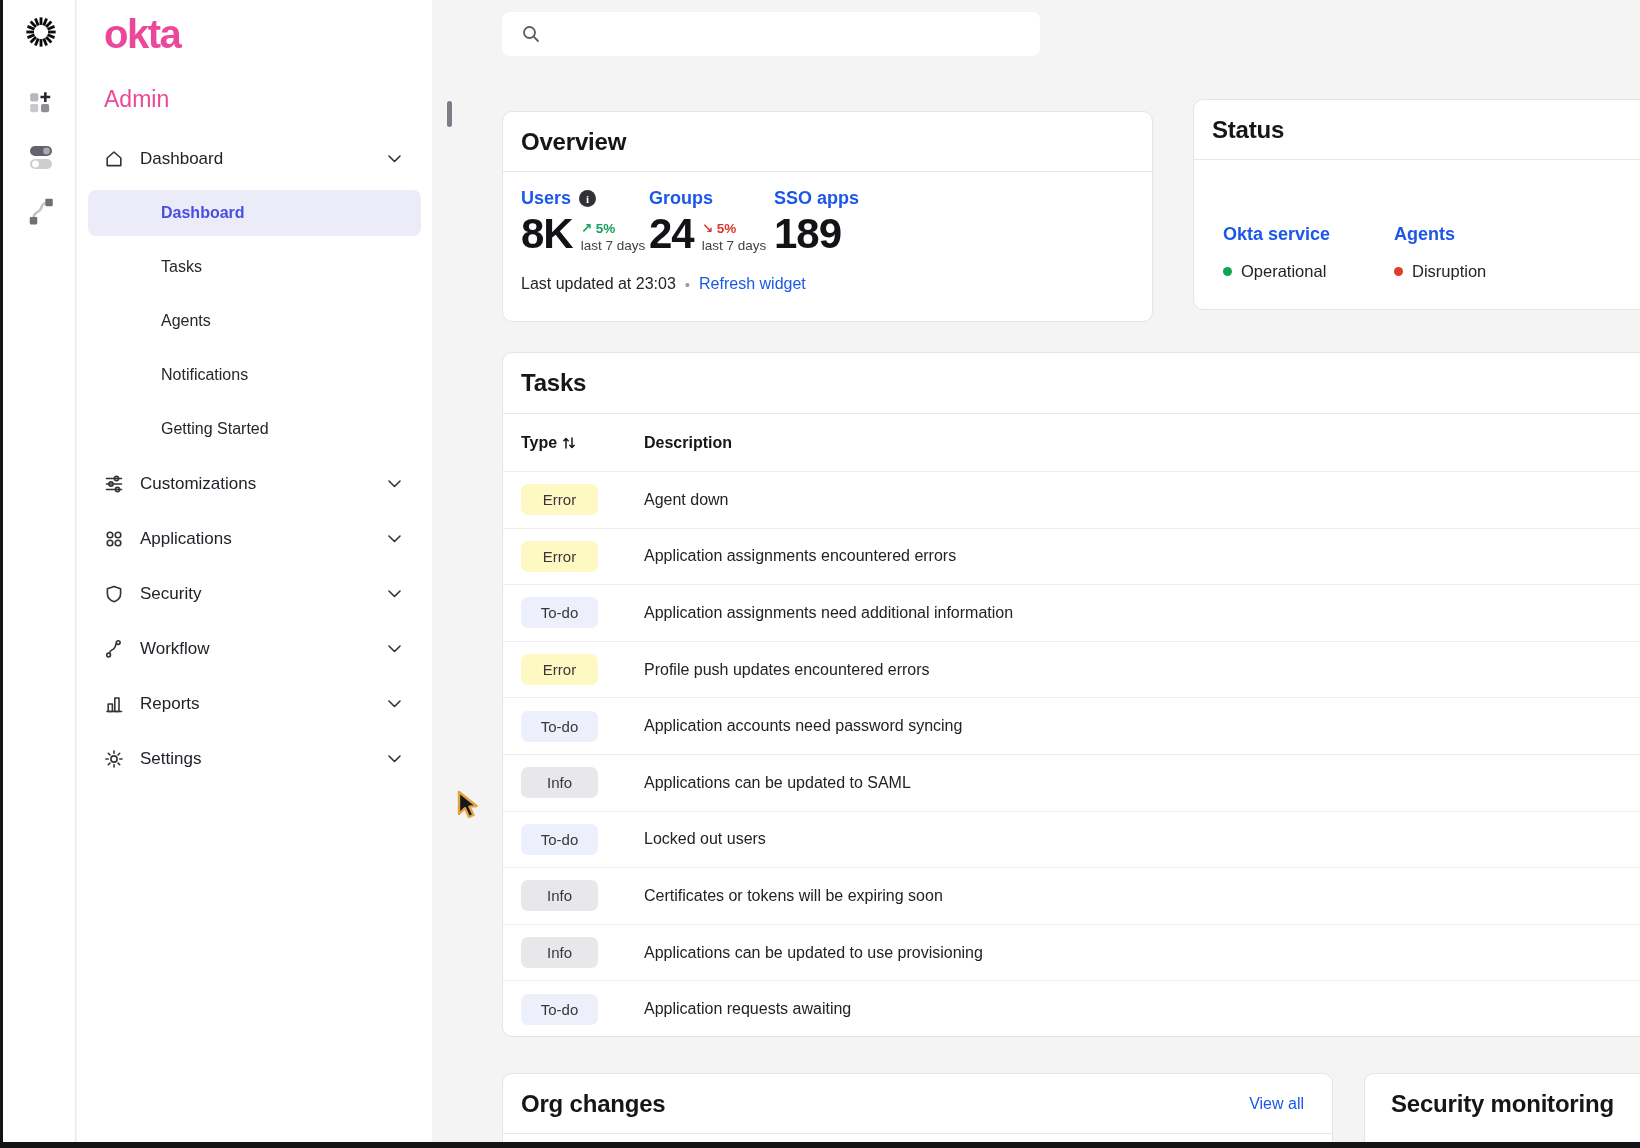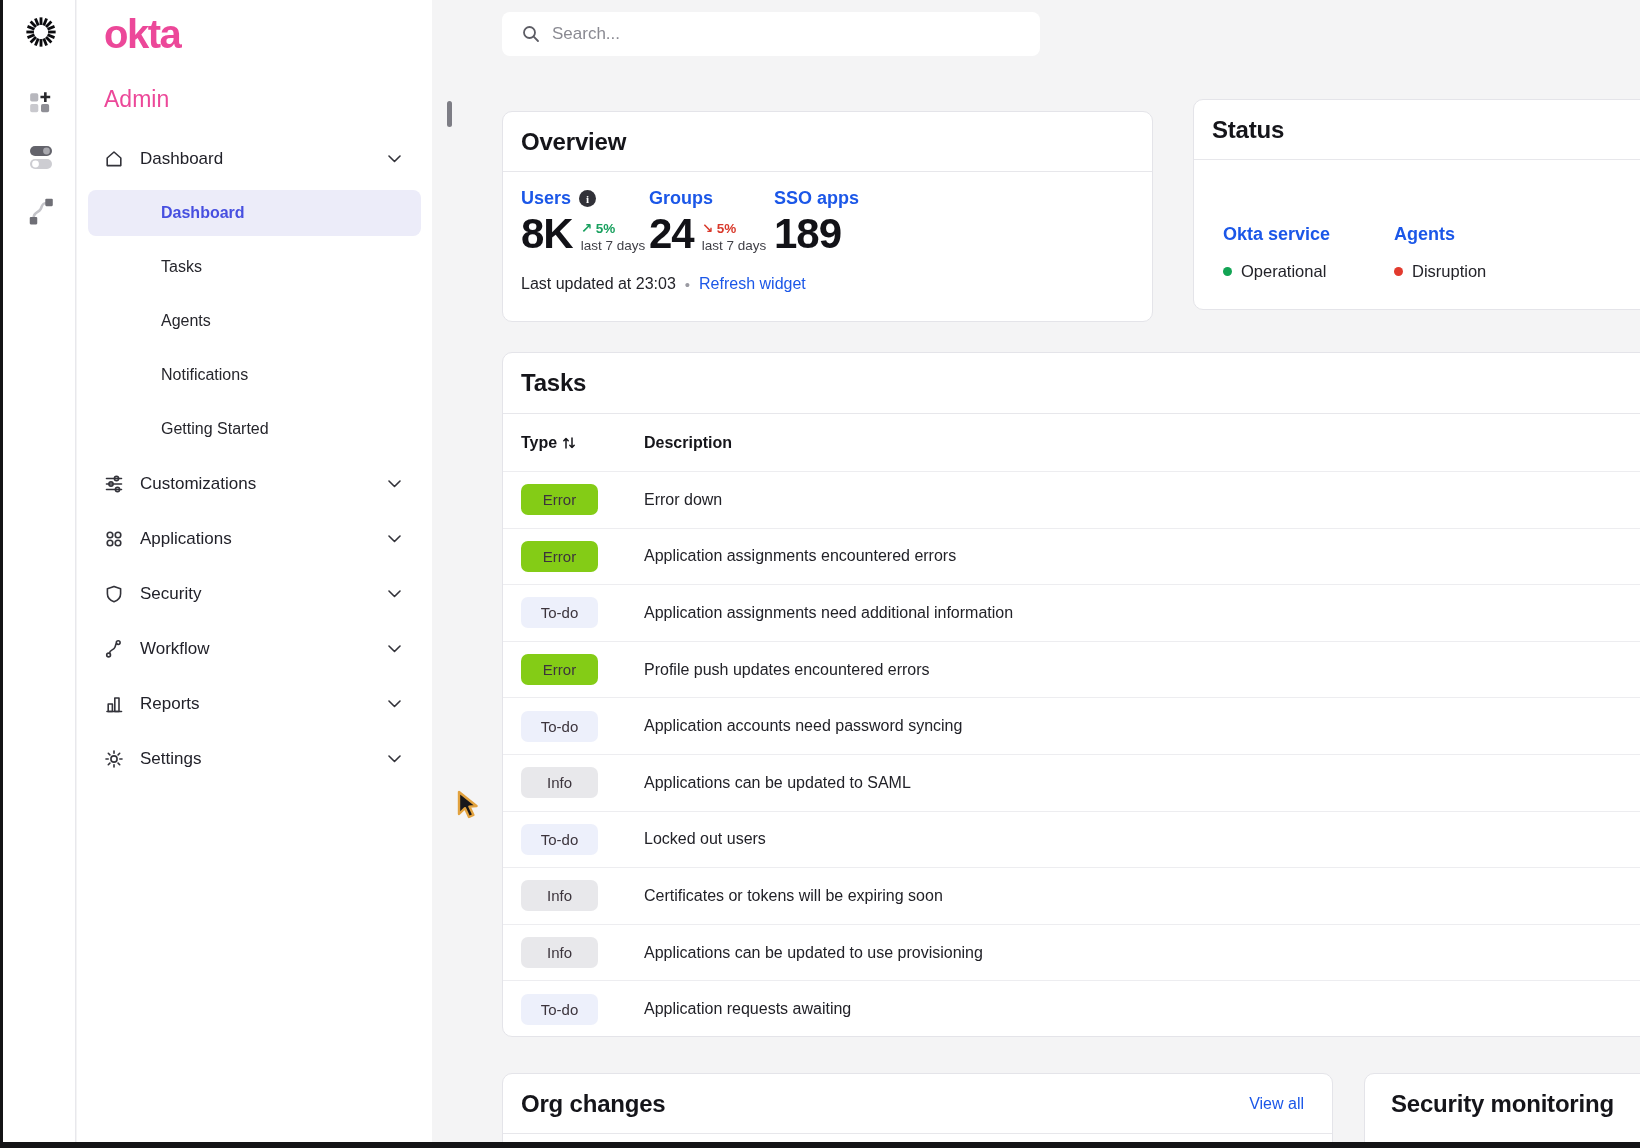--- a/index.html
+++ b/index.html
@@ -64,21 +64,21 @@
   .svc-state { margin-top:17px; display:flex; align-items:center; gap:9px; font-size:16.5px; color:#232329; }
   .dot { width:9px; height:9px; border-radius:50%; display:inline-block; }
 
   
   #tasks { left:502px; top:352px; width:1185px; height:685px; }
   #tasks .card-h { height:61px; }
   .thead { display:flex; align-items:center; height:57px; padding-left:18px; font-size:16px; font-weight:700; color:#15151a; }
   .th-type { width:123px; display:flex; align-items:center; gap:5px; }
   .task-row { display:flex; align-items:center; height:56.6px; padding-left:18px; border-top:1px solid #ededf0; cursor:pointer; }
   .badge { min-width:77px; padding:7px 10px; border-radius:7px; font-size:15px; text-align:center; color:#3c343c; }
-  .badge-error { background:#84cc16; }
+  .badge-error { background:#fef9c3; }
   .badge-todo  { background:#edf0fb; }
   .badge-info  { background:#e8e8eb; }
   .task-desc { margin-left:46px; font-size:16px; color:#222228; }
 
   
   #orgchanges { left:502px; top:1073px; width:831px; height:110px; }
   #orgchanges .card-h { padding-right:28px; }
   .viewall { font-size:16px; font-weight:400; }
   #secmon { left:1364px; top:1073px; width:330px; height:110px; }
   #secmon .card-h { border-bottom:none; padding-left:26px; }
@@ -285,21 +285,20 @@
   </div>
 </div>
 
 <div class="scroll-thumb"></div>
 
 <div class="searchbar">
   <svg width="18" height="18" viewBox="0 0 18 18">
       <circle cx="7.5" cy="7.5" r="5.5" fill="none" stroke="#5c5c64" stroke-width="1.8"></circle>
       <line x1="11.7" y1="11.7" x2="16" y2="16" stroke="#5c5c64" stroke-width="1.8" stroke-linecap="round"></line>
     </svg>
-  <input type="text" placeholder="Search..." style="">
 </div>
 
 <div class="card" id="overview">
   <div class="card-h">
       <span class="card-title">Overview</span>
     </div>
   <div class="stats">
     <div class="stat-c1">
       <div class="stat-label">
           <span class="link">Users</span>
@@ -374,21 +373,21 @@
           <g fill="none" stroke="#17171c" stroke-width="1.5" stroke-linecap="round" stroke-linejoin="round">
             <path d="M4 12 V2.5 M1.8 4.7 L4 2.5 L6.2 4.7"></path>
             <path d="M10 2 V11.5 M7.8 9.3 L10 11.5 L12.2 9.3"></path>
           </g>
         </svg>
     </span>
     <span>Description</span>
   </div>
   <div class="task-row">
       <span class="badge badge-error">Error</span>
-      <span class="task-desc">Error down</span>
+      <span class="task-desc">Agent down</span>
     </div>
   <div class="task-row">
       <span class="badge badge-error">Error</span>
       <span class="task-desc">Application assignments encountered errors</span>
     </div>
   <div class="task-row">
       <span class="badge badge-todo">To-do</span>
       <span class="task-desc">Application assignments need additional information</span>
     </div>
   <div class="task-row">

